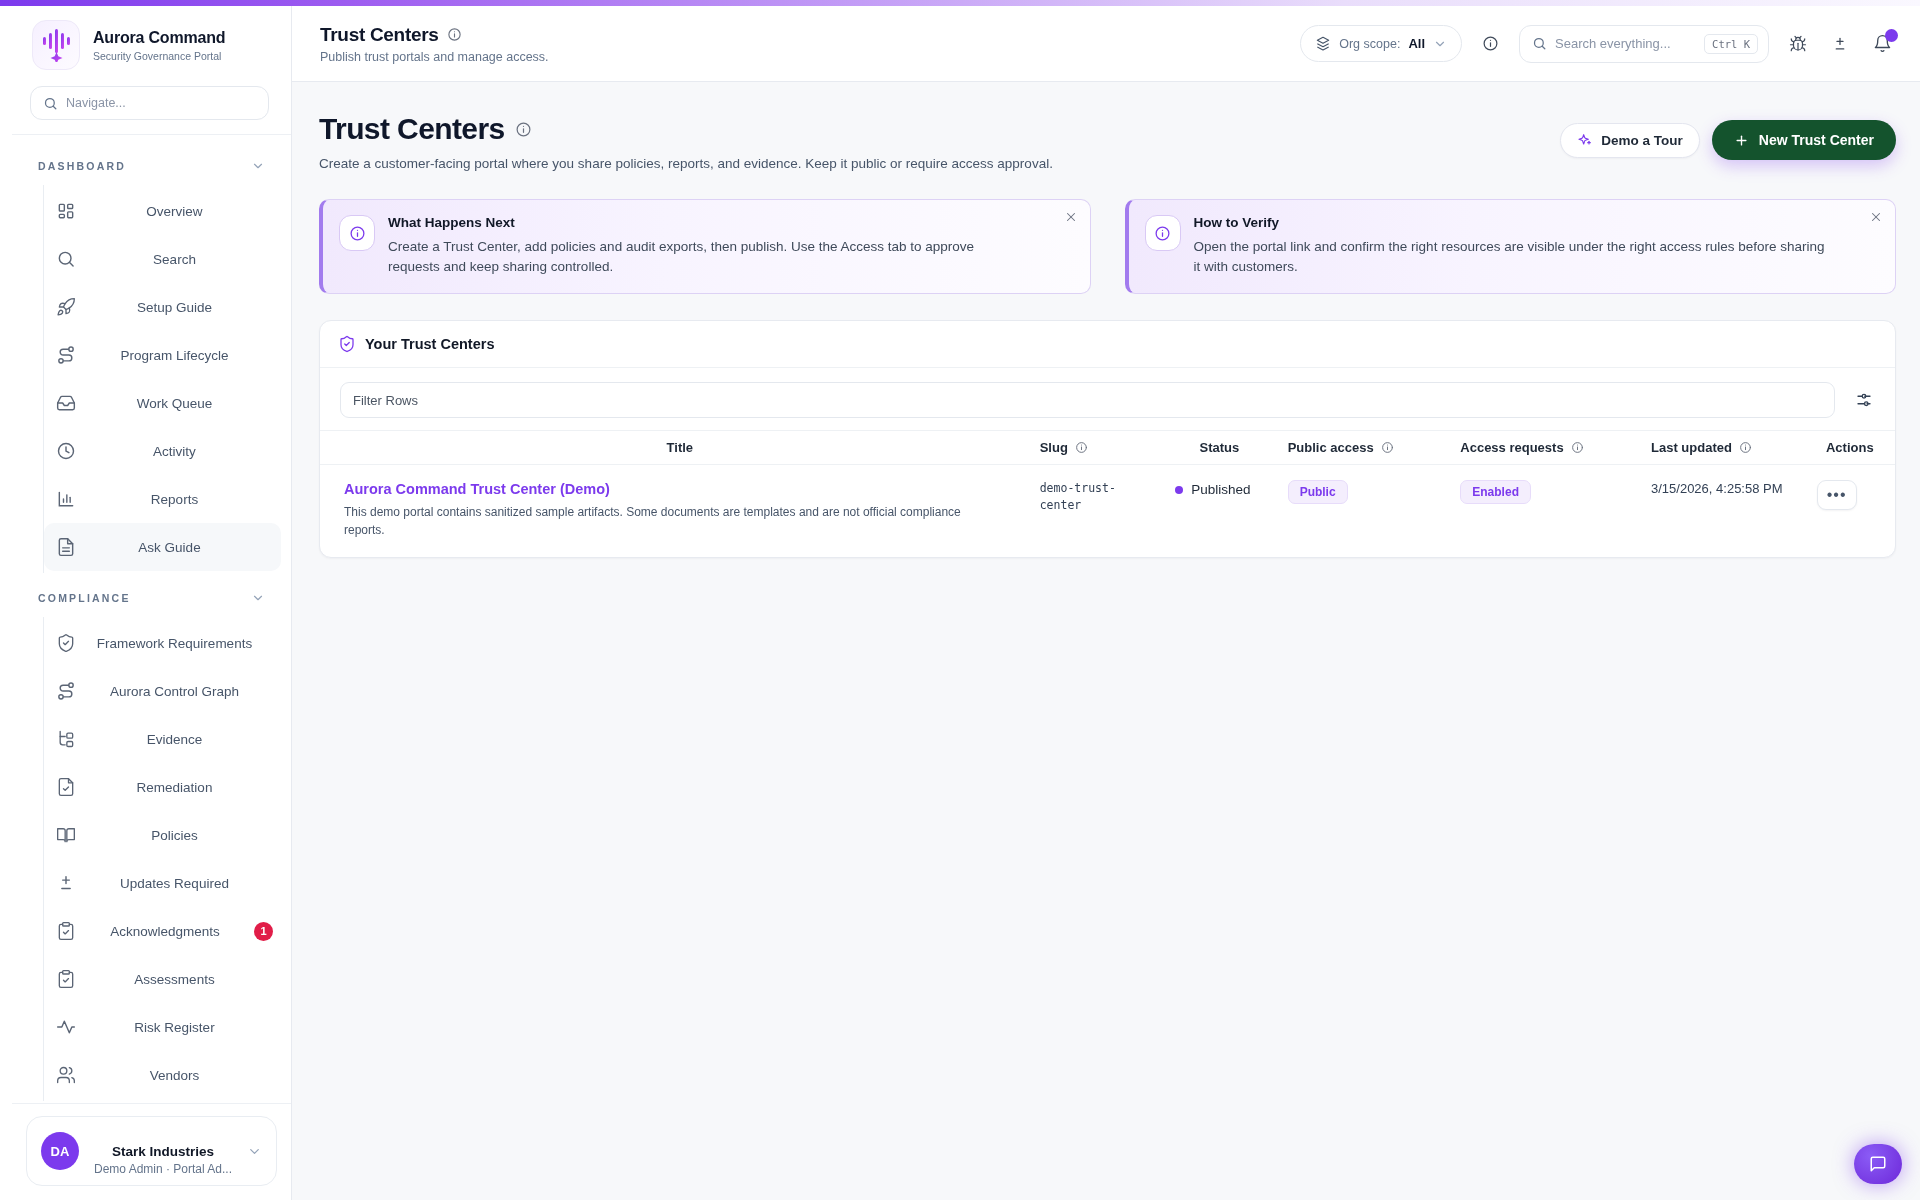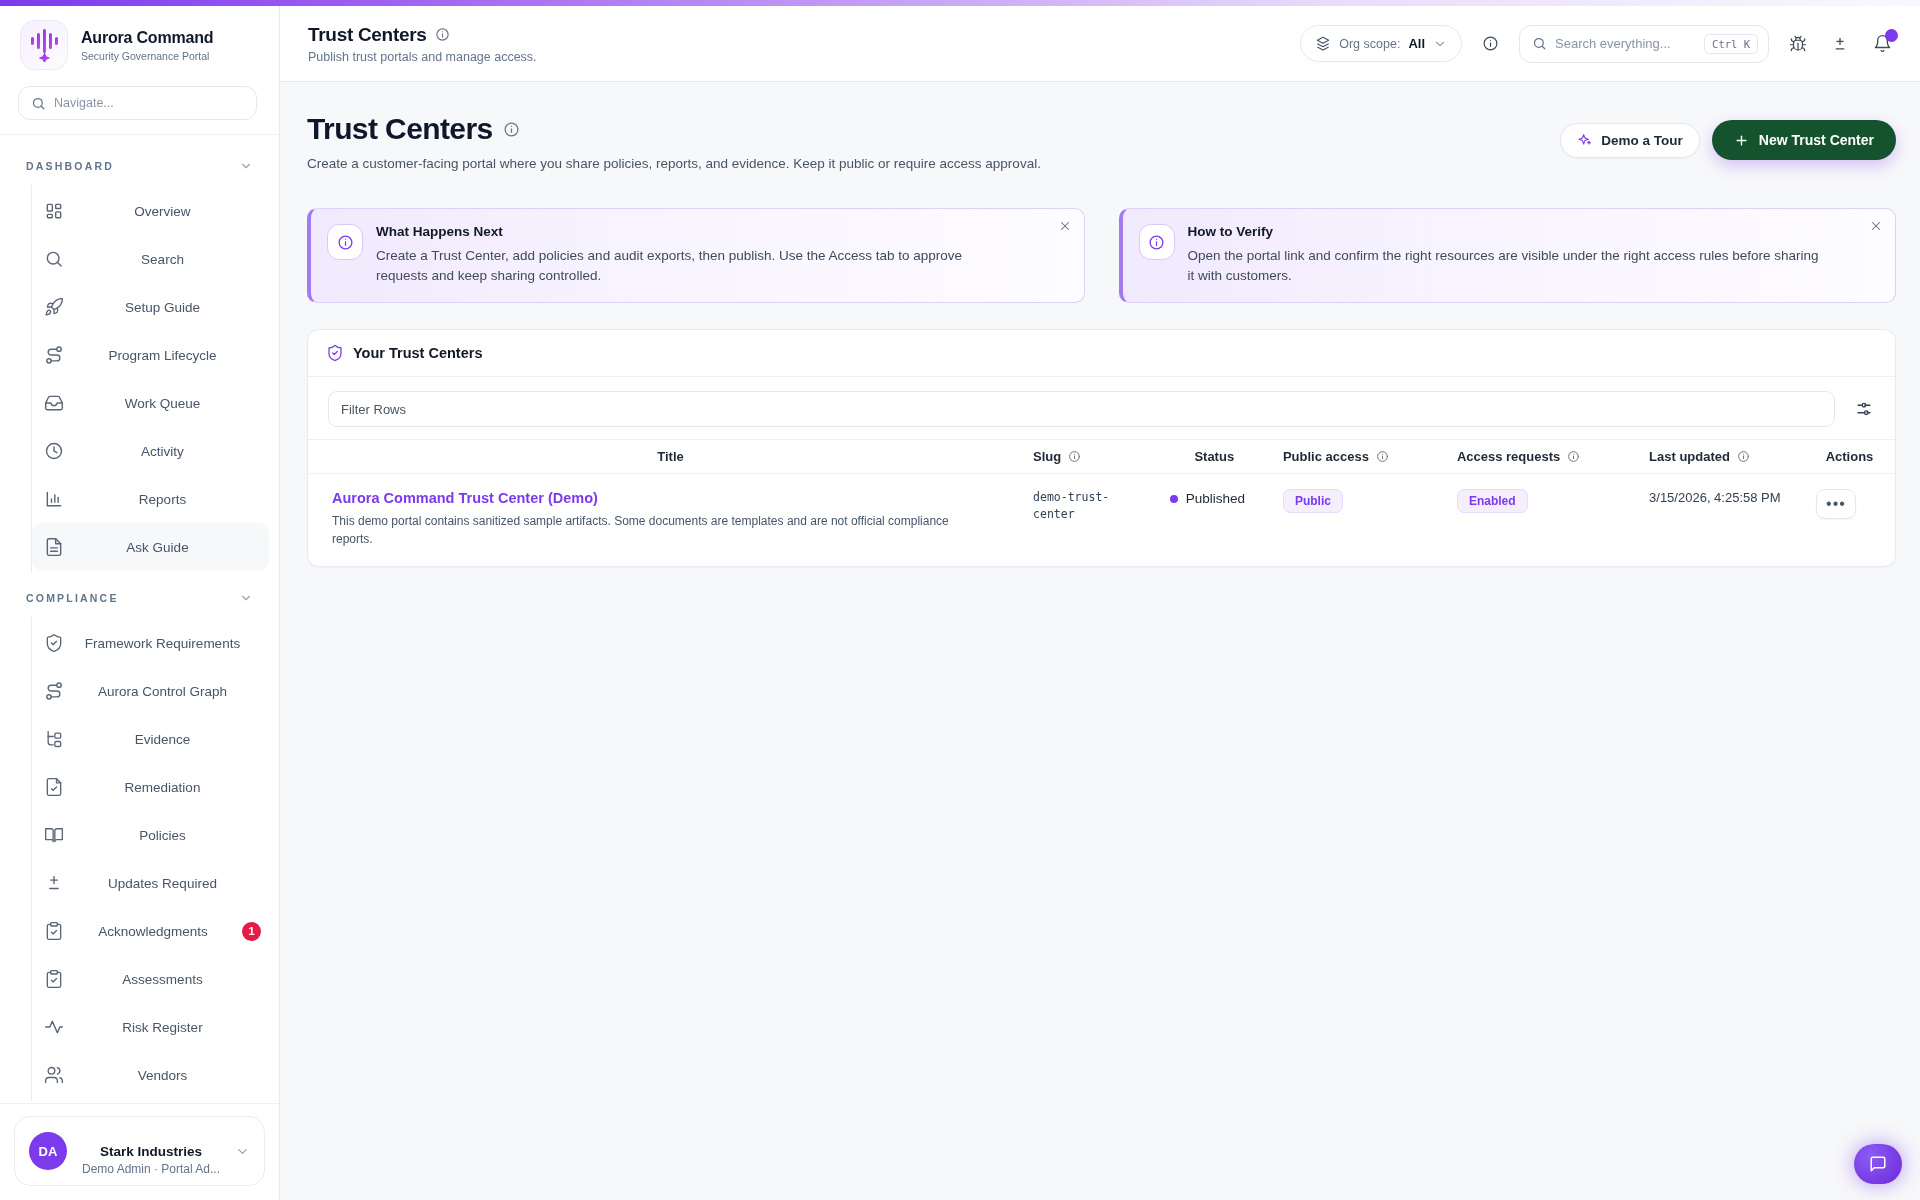--- a/index.html
+++ b/index.html
@@ -4,21 +4,21 @@
 <style>
   * { margin:0; padding:0; box-sizing:border-box; }
   html,body { width:1920px; height:1200px; overflow:hidden; background:#fff;
     font-family:"Liberation Sans", sans-serif; color:#1e293b; }
   svg { display:block; }
 
   
   .topbar { position:fixed; top:0; left:0; width:1920px; height:6px; z-index:50;
     background:linear-gradient(90deg,#7c3aed 0%,#9d5cf0 18%,#c39df6 45%,#e9ddfb 70%,#faf8ff 100%); }
 
-  .app { display:flex; width:1920px; height:1200px; padding-top:6px; }
+  .app { display:flex; width:1920px; height:1200px; padding-top:6px;padding-left:12px; }
 
   
   .sidebar { width:280px; min-width:280px; height:1194px; background:#fff;
     border-right:1px solid #e7eaf0; display:flex; flex-direction:column; }
   .brand { display:flex; align-items:center; gap:13px; padding:14px 20px 10px 20px; }
   .logo-tile { width:48px; height:50px; border-radius:14px; border:1px solid #eee9f9;
     background:linear-gradient(135deg,#f6f0ff 0%,#fdfbff 100%); display:flex; align-items:center; justify-content:center; }
   .brand-name { font-size:16px; font-weight:700; color:#0f172a; letter-spacing:-.2px; }
   .brand-sub { font-size:10.5px; color:#64748b; margin-top:3px; }
   .navigate { margin:6px 22px 0 18px; height:34px; border:1px solid #e4e8ee; border-radius:12px;
@@ -77,21 +77,21 @@
   .page-title { font-size:30px; font-weight:700; color:#0f172a; letter-spacing:-.6px; }
   .page-sub { font-size:13.5px; color:#475569; margin-top:10px; }
   .head-actions { margin-left:auto; display:flex; align-items:center; gap:12px; padding-top:8px; }
   .btn-tour { height:35px; border:1px solid #e4e6ef; border-radius:18px; background:#fff;
     display:flex; align-items:center; gap:8px; padding:0 16px; font-size:13.5px; font-weight:600;
     color:#1f2937; cursor:pointer; box-shadow:0 1px 2px rgba(15,23,42,.04); font-family:inherit; }
   .btn-primary { height:40px; border:none; border-radius:20px; background:#14532d; color:#fff;
     display:flex; align-items:center; gap:10px; padding:0 22px; font-size:14px; font-weight:600;
     cursor:pointer; box-shadow:0 6px 16px rgba(124,58,237,.28); font-family:inherit; }
 
-  .cards-row { display:flex; gap:34px; margin-top:37px; }
+  .cards-row { display:flex; gap:34px; margin-top:28px; }
   .info-card { flex:1; position:relative; border:1px solid #ddd2f5; border-left:4px solid #a27bee;
     border-radius:10px; padding:15px 40px 17px 16px; display:flex; gap:13px;
     background:linear-gradient(90deg,#f1e9fd 0%,#f8f4ff 45%,#fdfcff 100%); }
   .info-chip { width:36px; height:36px; border-radius:12px; background:#fff; border:1px solid #d9c9f5;
     display:flex; align-items:center; justify-content:center; color:#7c3aed; flex:none; }
   .info-card-title { font-size:13.5px; font-weight:700; color:#111827; margin-bottom:7px; }
   .info-card-body { font-size:13.5px; color:#3f4a5a; line-height:1.45; max-width:640px; }
   .card-close { position:absolute; top:10px; right:12px; color:#6b7280; background:none; border:none; cursor:pointer; }
 
   .panel { margin-top:26px; background:#fff; border:1px solid #e7eaf0; border-radius:12px;

